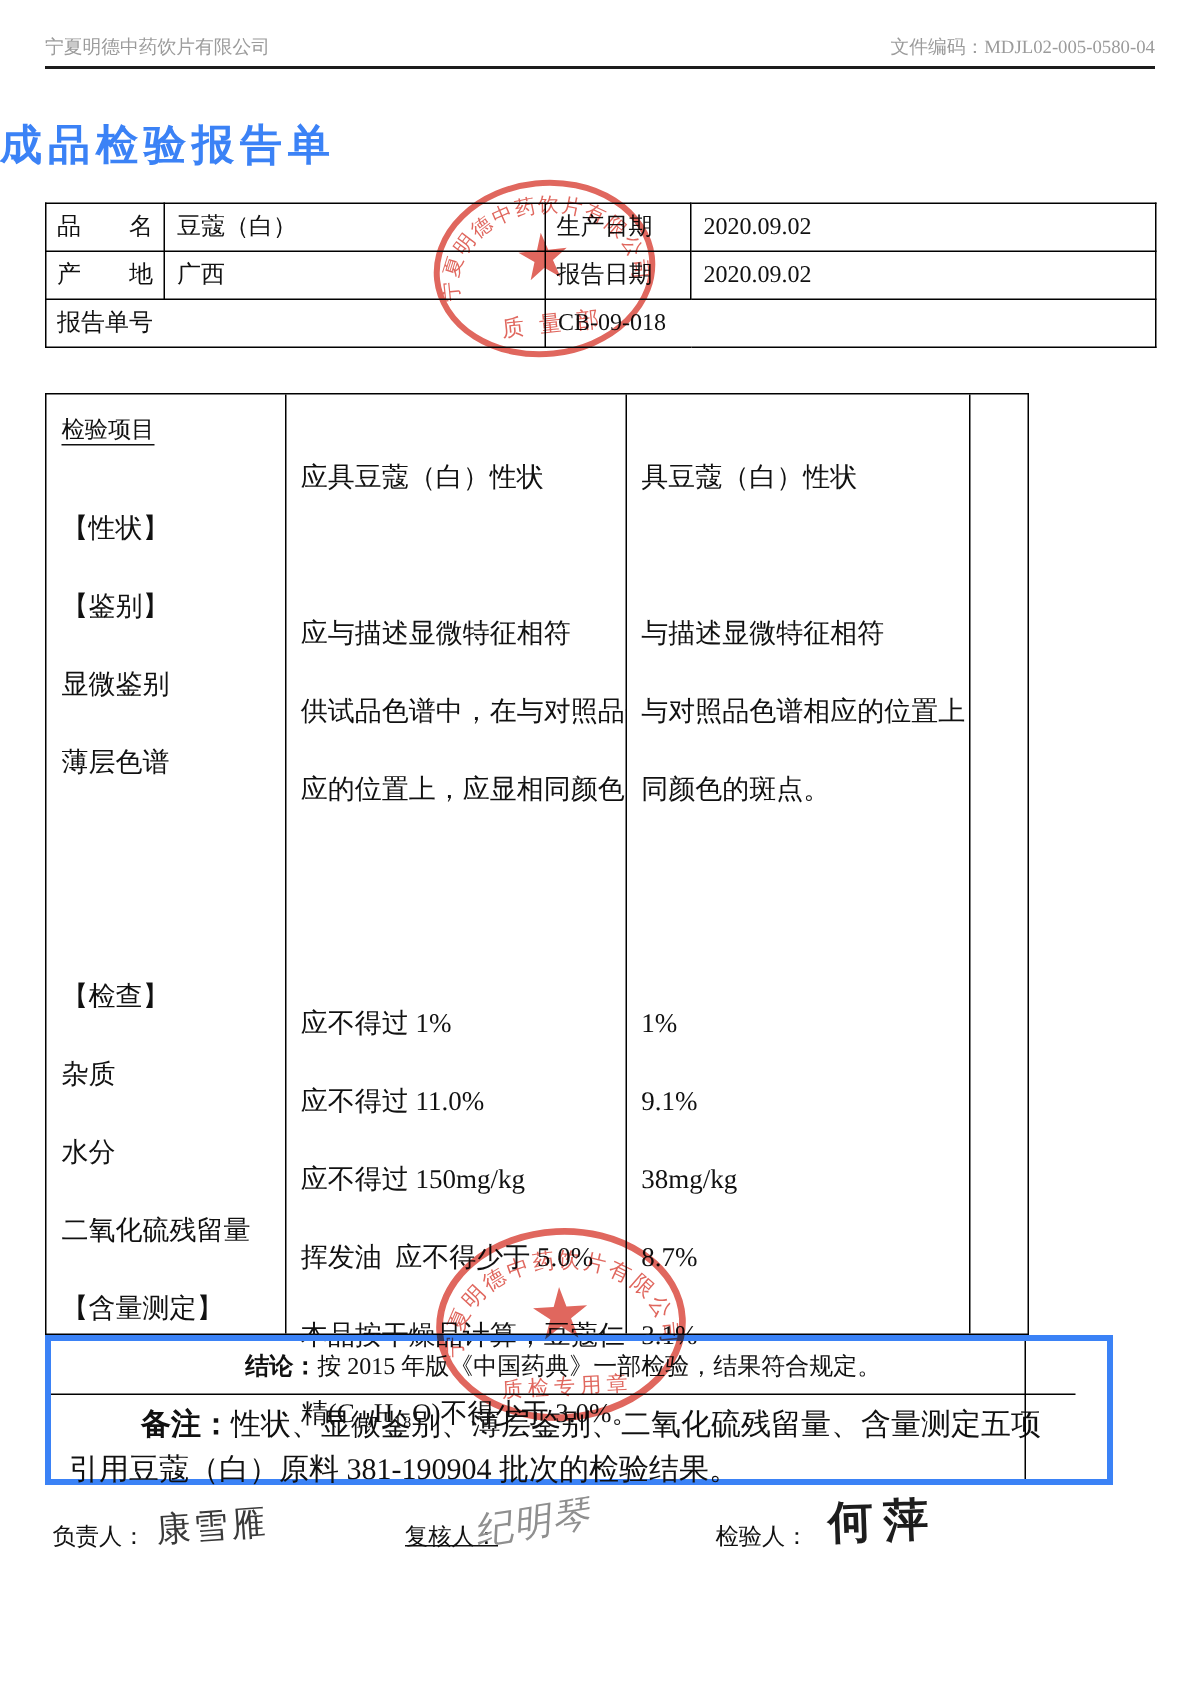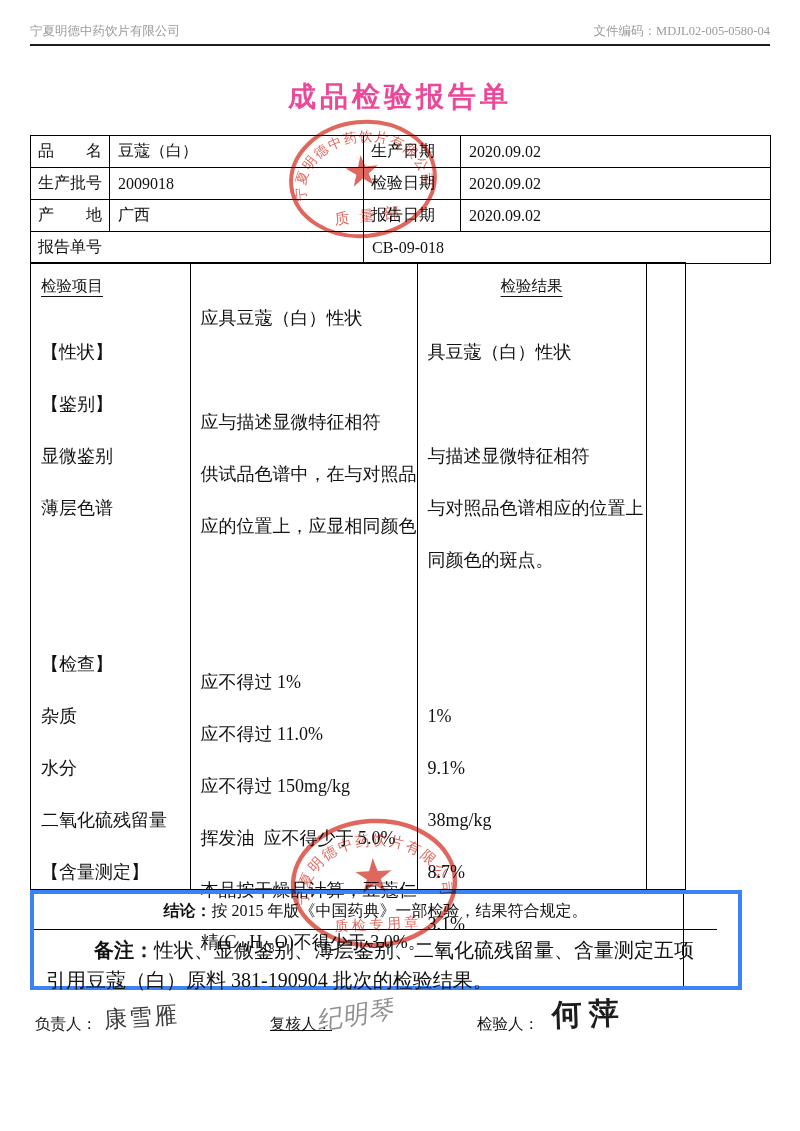--- a/index.html
+++ b/index.html
@@ -3,22 +3,22 @@
 <meta charset="utf-8">
 <style>
   html,body{margin:0;padding:0;background:#fff;}
   .page{position:relative;width:800px;height:1131px;background:#fff;overflow:hidden;
         font-family:"Liberation Serif","DejaVu Serif",serif;color:#111;}
   
   .doc-header{position:absolute;left:30px;top:20px;width:740px;height:20px;
       display:flex;justify-content:space-between;align-items:flex-end;
       font-size:12.5px;color:#9b9b9b;border-bottom:2.5px solid #1c1c1c;padding-bottom:4px;}
   
-  .doc-title{position:absolute;left:0;top:78px;width:100%;text-align:center;
-      font-size:28px;font-weight:700;letter-spacing:4px;color:#ec4899;}
+  .doc-title{position:absolute;left:0;top:78px;width:100%;text-align:left;
+      font-size:28px;font-weight:700;letter-spacing:4px;color:#3b82f6;}
   
   table.info{position:absolute;left:30px;top:135px;width:740px;border-collapse:collapse;table-layout:fixed;padding-left:24px;}
   table.info td{border:1.5px solid #000;font-size:16px;padding:0 0 0 8px;height:31px;vertical-align:middle;}
   table.info td.lab{padding-left:7px;}
   
   .main-table{position:absolute;left:30px;top:262px;width:656px;height:628px;
       border:1.5px solid #000;box-sizing:border-box;display:flex;}
   .mcol{box-sizing:border-box;position:relative;height:100%;}
   .mcol1{width:228px;border-right:1.5px solid #000;}
   .mcol2{width:227px;border-right:1.5px solid #000;}
@@ -69,26 +69,20 @@
         <col style="width:310px">
       </colgroup>
     <tbody>
         <tr>
       <td class="lab">品　　名</td>
       <td>豆蔻（白）</td>
       <td class="lab">生产日期</td>
       <td>2020.09.02</td>
     </tr>
     <tr>
-      <td class="lab">生产批号</td>
-      <td>2009018</td>
-      <td class="lab">检验日期</td>
-      <td>2020.09.02</td>
-    </tr>
-    <tr>
       <td class="lab">产　　地</td>
       <td>广西</td>
       <td class="lab">报告日期</td>
       <td>2020.09.02</td>
     </tr>
     <tr>
       <td class="lab" colspan="2">报告单号</td>
       <td colspan="2">CB-09-018</td>
     </tr>
   </tbody>
@@ -120,21 +114,20 @@
 
 
 应不得过 1%
 应不得过 11.0%
 应不得过 150mg/kg
 挥发油  应不得少于 5.0%
 本品按干燥品计算，豆蔻仁含桉油
 精(C₁₀H₁₈O)不得少于 3.0%。</div>
     </div>
     <div class="mcol mcol3">
-      <div class="col-header">检验结果</div>
       <div class="col-body">具豆蔻（白）性状
 
 与描述显微特征相符
 与对照品色谱相应的位置上，显相
 同颜色的斑点。
 
 
 1%
 9.1%
 38mg/kg

